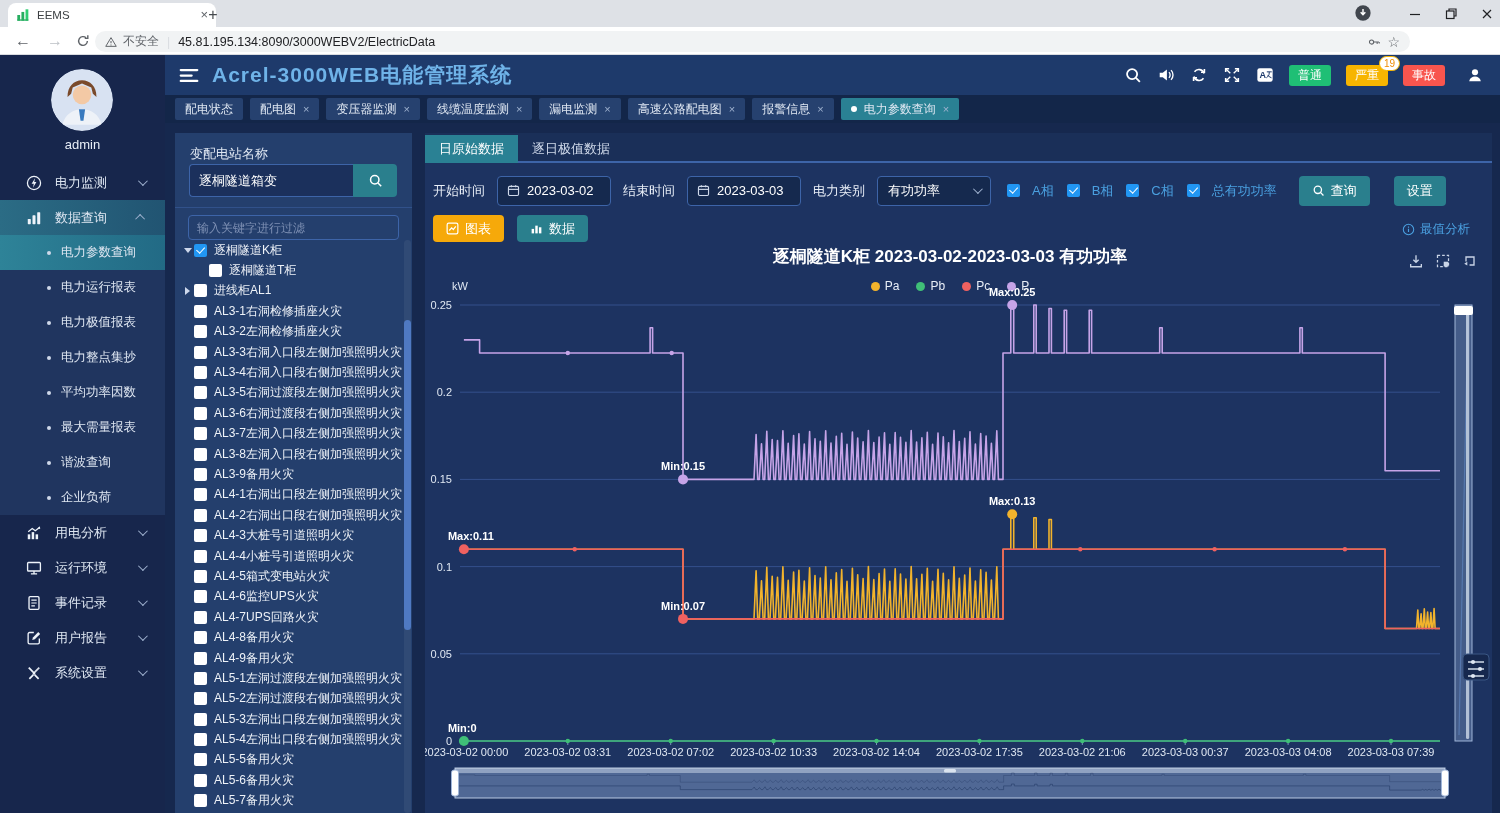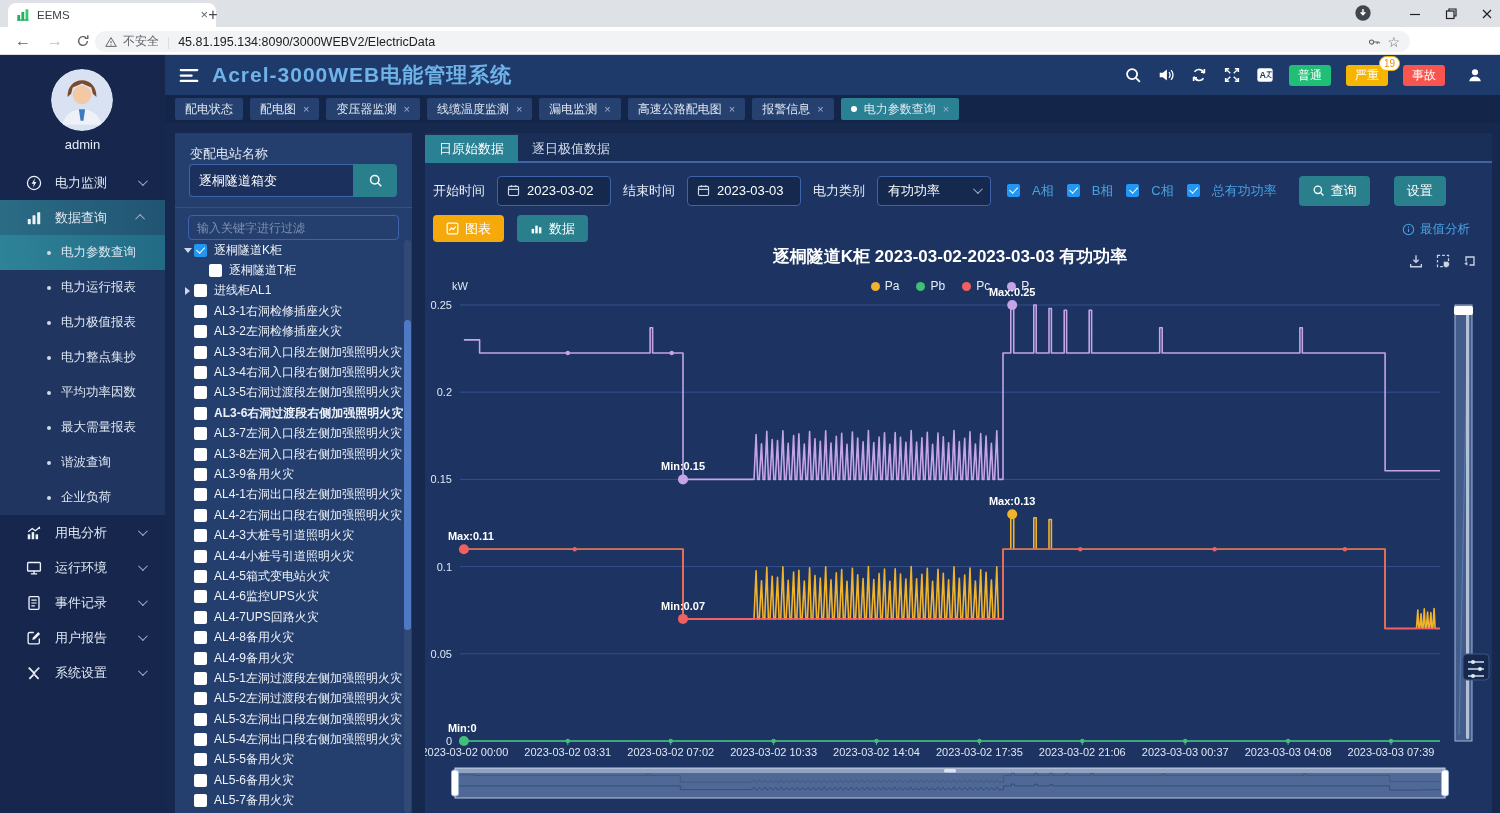--- a/index.html
+++ b/index.html
@@ -456,21 +456,21 @@
           <div class="trow" style="padding-left: 0px;">
             <span class="arrbox"></span>
             <span class="cb"></span>
             <span class="tlabel">AL3-4右洞入口段右侧加强照明火灾</span>
           </div>
           <div class="trow" style="padding-left: 0px;">
             <span class="arrbox"></span>
             <span class="cb"></span>
             <span class="tlabel">AL3-5右洞过渡段左侧加强照明火灾</span>
           </div>
-          <div class="trow" style="padding-left: 0px; font-weight: bold;">
+          <div class="trow" style="padding-left: 0px;">
             <span class="arrbox"></span>
             <span class="cb"></span>
             <span class="tlabel">AL3-6右洞过渡段右侧加强照明火灾</span>
           </div>
           <div class="trow" style="padding-left: 0px;">
             <span class="arrbox"></span>
             <span class="cb"></span>
             <span class="tlabel">AL3-7左洞入口段左侧加强照明火灾</span>
           </div>
           <div class="trow" style="padding-left: 0px;">

